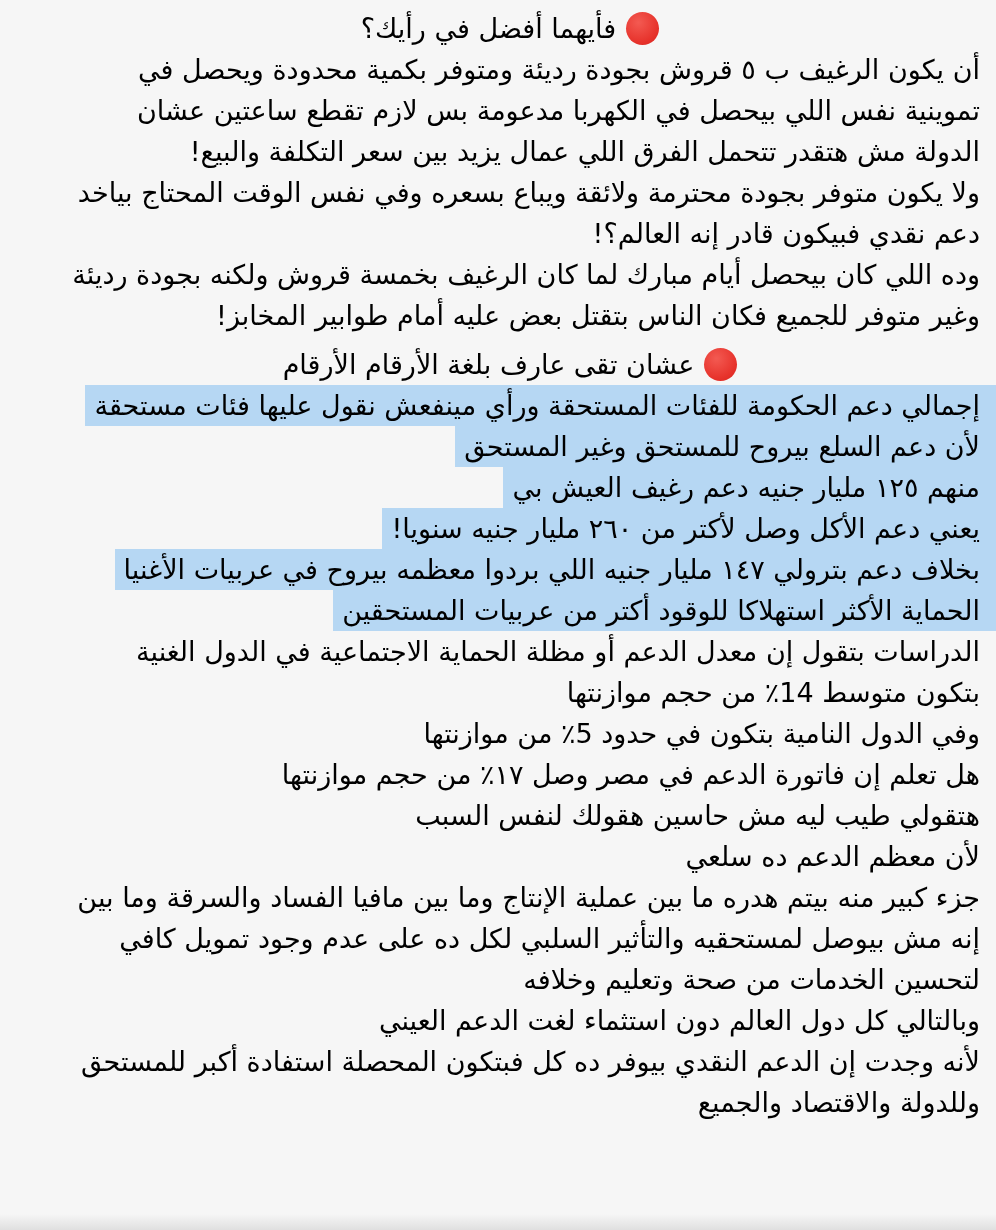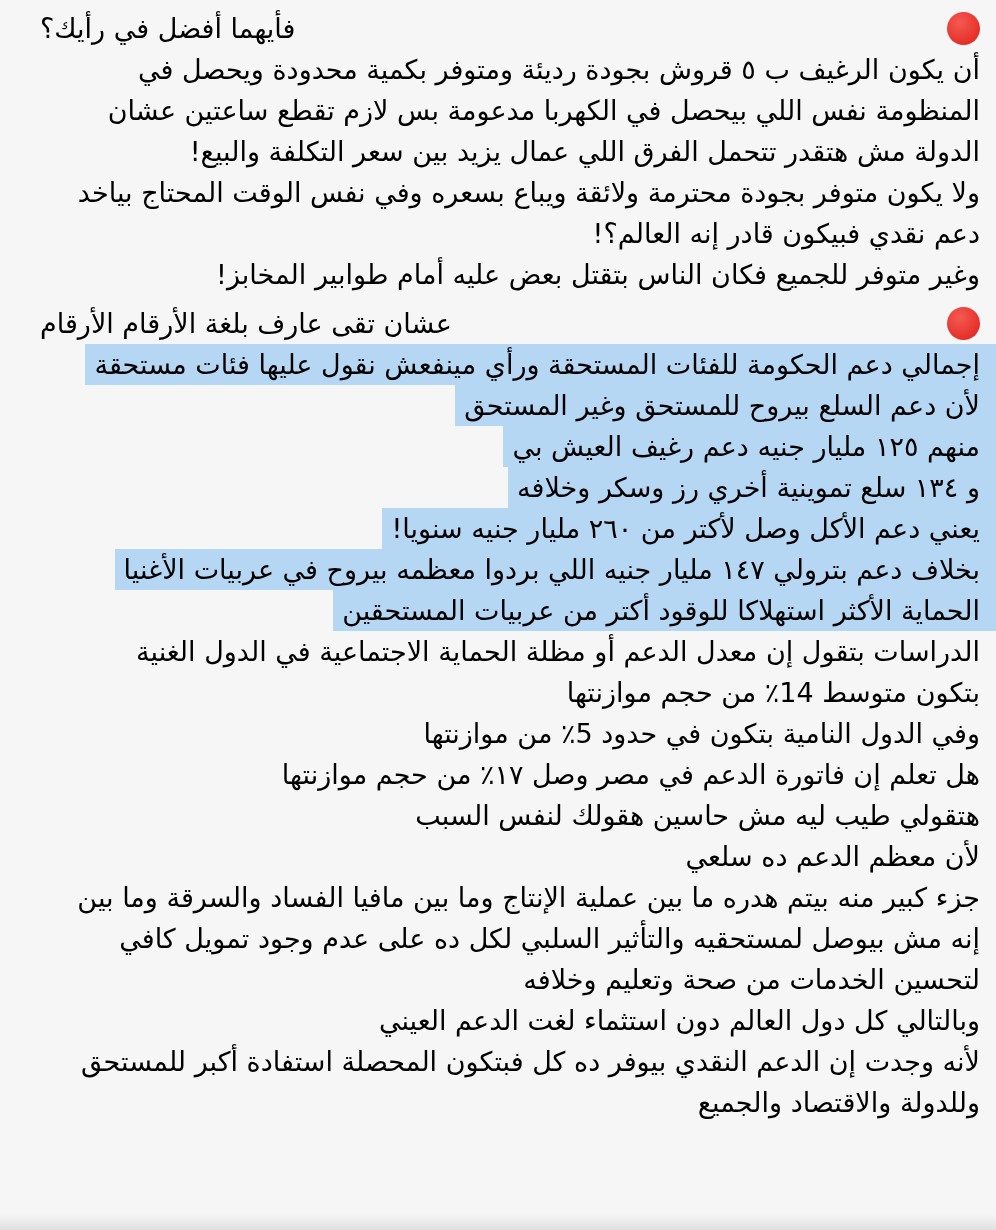--- a/index.html
+++ b/index.html
@@ -35,21 +35,21 @@
     width: fit-content;
     max-width: 100%;
     background: var(--hl, #b6d7f3);
     margin-right: -16px;
     padding-right: 16px;
     padding-left: 9px;
   }
   .heading {
     display: flex;
     align-items: center;
-    justify-content: space-between;
+    justify-content: center;
   }
   .bullet {
     display: inline-block;
     width: 33px;
     height: 33px;
     border-radius: 50%;
     background: radial-gradient(circle at 38% 32%, #f35a52 0%, #e7332c 65%, #d8231e 100%);
     margin-left: 10px;
     flex: 0 0 auto;
   }
@@ -68,38 +68,38 @@
 
 <div class="post">
 
   <div class="section">
     <div class="line heading">
       <span class="bullet"></span>
       <span>فأيهما أفضل في رأيك؟</span>
     </div>
     <div class="lines">
         <div class="line">أن يكون الرغيف ب ٥ قروش بجودة رديئة ومتوفر بكمية محدودة ويحصل في</div>
-        <div class="line">المنظومة نفس اللي بيحصل في الكهربا مدعومة بس لازم تقطع ساعتين عشان</div>
+        <div class="line">تموينية نفس اللي بيحصل في الكهربا مدعومة بس لازم تقطع ساعتين عشان</div>
         <div class="line">الدولة مش هتقدر تتحمل الفرق اللي عمال يزيد بين سعر التكلفة والبيع!</div>
         <div class="line">ولا يكون متوفر بجودة محترمة ولائقة ويباع بسعره وفي نفس الوقت المحتاج بياخد</div>
         <div class="line">دعم نقدي فبيكون قادر إنه العالم؟!</div>
+        <div class="line">وده اللي كان بيحصل أيام مبارك لما كان الرغيف بخمسة قروش ولكنه بجودة رديئة</div>
         <div class="line">وغير متوفر للجميع فكان الناس بتقتل بعض عليه أمام طوابير المخابز!</div>
       </div>
   </div>
 
   <div class="section">
     <div class="line heading">
       <span class="bullet"></span>
       <span>عشان تقى عارف بلغة الأرقام الأرقام</span>
     </div>
     <div class="lines">
         <div class="line hl">إجمالي دعم الحكومة للفئات المستحقة ورأي مينفعش نقول عليها فئات مستحقة</div>
         <div class="line hl">لأن دعم السلع بيروح للمستحق وغير المستحق</div>
         <div class="line hl">منهم ١٢٥ مليار جنيه دعم رغيف العيش بي</div>
-        <div class="line hl">و ١٣٤ سلع تموينية أخري رز وسكر وخلافه</div>
         <div class="line hl">يعني دعم الأكل وصل لأكتر من ٢٦٠ مليار جنيه سنويا!</div>
         <div class="line hl">بخلاف دعم بترولي ١٤٧ مليار جنيه اللي بردوا معظمه بيروح في عربيات الأغنيا</div>
         <div class="line hl">الحماية الأكثر استهلاكا للوقود أكتر من عربيات المستحقين</div>
         <div class="line">الدراسات بتقول إن معدل الدعم أو مظلة الحماية الاجتماعية في الدول الغنية</div>
         <div class="line">بتكون متوسط 14٪ من حجم موازنتها</div>
         <div class="line">وفي الدول النامية بتكون في حدود 5٪ من موازنتها</div>
         <div class="line">هل تعلم إن فاتورة الدعم في مصر وصل ١٧٪ من حجم موازنتها</div>
         <div class="line">هتقولي طيب ليه مش حاسين هقولك لنفس السبب</div>
         <div class="line">لأن معظم الدعم ده سلعي</div>
         <div class="line">جزء كبير منه بيتم هدره ما بين عملية الإنتاج وما بين مافيا الفساد والسرقة وما بين</div>

